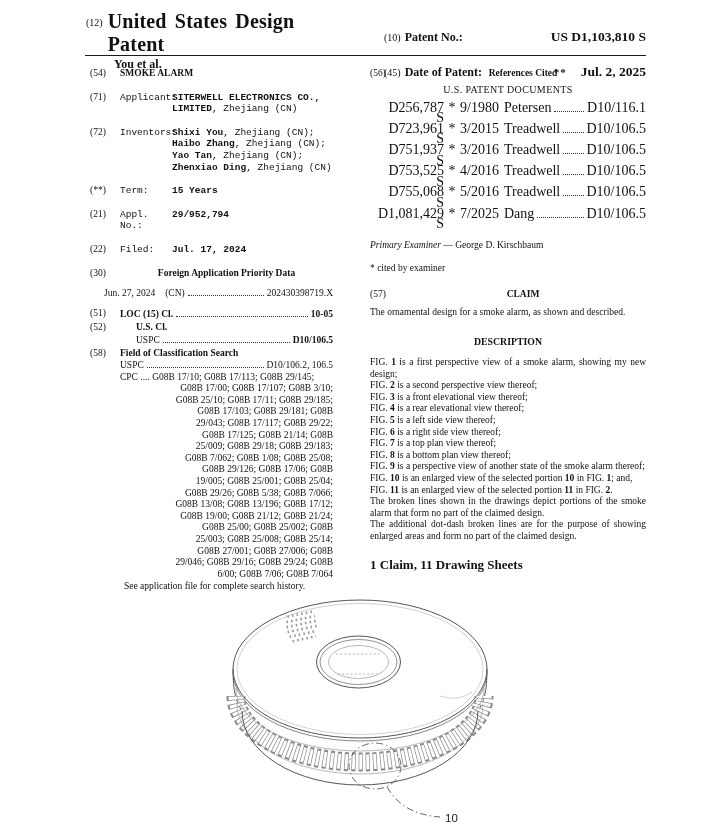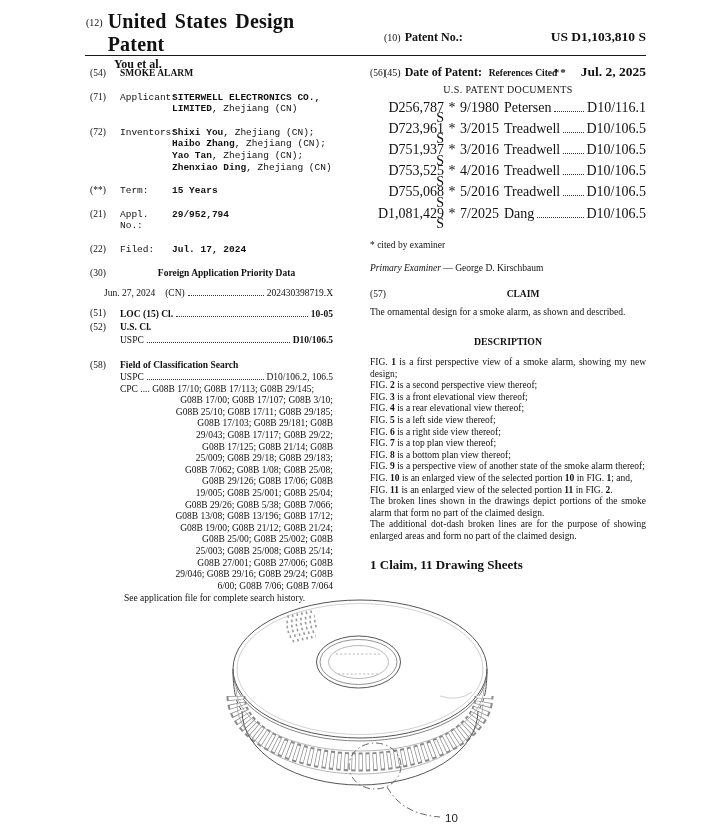--- a/index.html
+++ b/index.html
@@ -158,21 +158,21 @@
 
     <div class="entry" style="margin-bottom:2px;">
       <span class="code">(51)</span>
       <div class="content leaderline">
         <span class="bold">LOC (15) Cl.</span>
         <span class="leader"></span>
         <span class="bold">10-05</span>
       </div>
     </div>
 
-    <div class="entry" style="margin-bottom:13px;">
+    <div class="entry" style="margin-bottom:1px;gap:16px;">
       <span class="code">(52)</span>
       <div class="content">
         <div class="bold">U.S. Cl.</div>
         <div class="leaderline">
           <span>USPC</span>
           <span class="leader"></span>
           <span class="bold">D10/106.5</span>
         </div>
       </div>
     </div>
@@ -261,23 +261,23 @@
       <div class="ref-row">
         <span class="ref-num">D1,081,429 S</span>
         <span class="ref-star">*</span>
         <span class="ref-date">7/2025</span>
         <span class="ref-name">Dang</span>
         <span class="leader"></span>
         <span class="ref-class">D10/106.5</span>
       </div>
     </div>
 
+    <div class="note-line"><span class="i">Primary Examiner</span><span> — George D. Kirschbaum</span></div>
+
     <div class="note-line">* cited by examiner</div>
-
-    <div class="note-line"><span class="i">Primary Examiner</span><span> — George D. Kirschbaum</span></div>
 
     <div class="entry" style="margin-top:14px;margin-bottom:6px;">
       <span class="code">(57)</span>
       <span class="center-head">CLAIM</span>
     </div>
     <div class="para mb12">The ornamental design for a smoke alarm, as shown and described.</div>
 
     <div class="center-head mb10" style="margin-top:18px;font-size:9.8px;">DESCRIPTION</div>
 
     <div>

